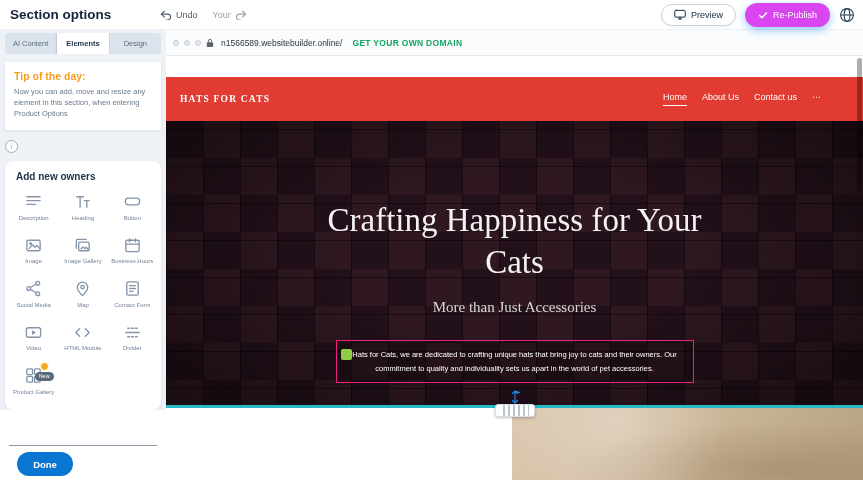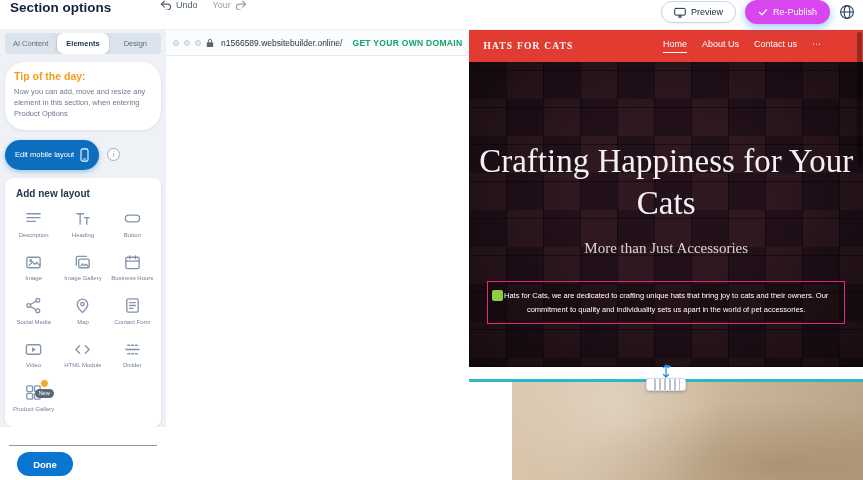--- a/index.html
+++ b/index.html
@@ -1,21 +1,21 @@
 <!DOCTYPE html>
 <html><head>
 <meta charset="utf-8">
 <style>
   * { margin:0; padding:0; box-sizing:border-box; }
   body { font-family:"Liberation Sans", sans-serif; background:#fff; }
   .app { position:relative; width:863px; height:480px; overflow:hidden; background:#fff; }
 
   
   .topbar { position:absolute; top:0; left:0; right:0; height:30px; background:#fff;
-            display:flex; align-items:flex-start; z-index:20; border-bottom:1px solid #eef2f6; }
+            display:flex; align-items:center; z-index:20; border-bottom:1px solid #eef2f6; }
   .tb-title { font-size:13.5px; font-weight:bold; color:#16233d; padding-left:10px; width:160px; }
   .undo-redo { display:flex; align-items:center; gap:5px; font-size:9px; }
   .ur-btn { display:flex; align-items:center; gap:4px; background:none; border:none; cursor:pointer; font-size:9px; }
   .ur-btn.undo { color:#4e5d6c; }
   .ur-btn.redo { color:#94a2b0; margin-left:10px; }
   .ur-btn svg { width:12px; height:10px; stroke:#4e5d6c; fill:none; stroke-width:1.4; stroke-linecap:round; stroke-linejoin:round; }
   .ur-btn.redo svg { stroke:#94a2b0; transform:scaleX(-1); }
   .tb-right { margin-left:auto; display:flex; align-items:center; gap:9px; padding-right:8px; }
   .preview-btn { display:flex; align-items:center; gap:5px; border:1px solid #c8d6e2; background:#fff;
                  border-radius:12px; height:22px; padding:0 12px; font-size:9px; color:#13283e; cursor:pointer;
@@ -25,24 +25,24 @@
                    height:24px; padding:0 13px; font-size:9px; color:#fff; cursor:pointer;
                    box-shadow:0 3px 8px rgba(12,133,233,.45); }
   .republish-btn svg { width:10px; height:10px; stroke:#fff; fill:none; stroke-width:1.8; stroke-linecap:round; stroke-linejoin:round; }
   .globe-btn { background:none; border:none; cursor:pointer; display:flex; }
   .globe-btn svg { width:16px; height:16px; stroke:#24415f; fill:none; stroke-width:1.2; }
 
   
   .sidebar { position:absolute; top:30px; left:0; width:166px; bottom:0; display:flex; flex-direction:column; background:#eef2f7; }
   .tabs { display:flex; margin:3px 5px 0 5px; background:#dbe3ec; border-radius:4px; overflow:hidden; }
   .tab { flex:1; padding:6px 2px; font-size:7.5px; color:#5d6d80; text-align:center; cursor:pointer;
-         border-right:1px solid #cbd5e0; background:#dbe3ec;border-radius:7px; }
+         border-right:1px solid #cbd5e0; background:#dbe3ec; }
   .tab:last-child { border-right:none; }
   .tab.active { background:#fff; color:#1d3146; font-weight:bold; box-shadow:0 1px 3px rgba(30,50,80,.15); }
-  .tip-card { background:#fff; border-radius:20px; margin:8px 5px 0 5px; padding:8px 9px 10px;
+  .tip-card { background:#fff; border-radius:0; margin:8px 5px 0 5px; padding:8px 9px 10px;
               box-shadow:0 1px 3px rgba(40,60,90,.10); }
   .tip-title { color:#f79c1d; font-weight:bold; font-size:10.5px; }
   .tip-body { font-size:7.5px; color:#6b7a8e; margin-top:5px; line-height:1.45; }
   .mobile-row { display:flex; align-items:center; gap:8px; margin:10px 5px 0 5px; }
   .mobile-btn { background:#0d6ebd; color:#fff; border:none; border-radius:16px; padding:8px 10px; font-size:7.5px;
                 display:flex; align-items:center; gap:6px; cursor:pointer; box-shadow:0 2px 5px rgba(13,110,189,.35); }
   .mobile-btn svg { width:9px; height:14px; stroke:#fff; fill:none; stroke-width:1.2; stroke-linecap:round; }
   .info-dot { width:13px; height:13px; border-radius:50%; border:1px solid #9fadbc; color:#9fadbc; font-size:8px;
               display:flex; align-items:center; justify-content:center; font-family:"Liberation Serif",serif;
               font-style:italic; cursor:pointer; background:#fff; }
@@ -57,31 +57,31 @@
   .badge-dot { position:absolute; top:-4px; right:-5px; width:9px; height:9px; background:#f6a723;
                border-radius:50%; border:1.5px solid #fff; }
   .badge-new { position:absolute; top:6px; right:-10px; background:#5b6878; color:#fff; font-size:5.5px;
                padding:1px 4px; border-radius:6px; line-height:1.3; }
   .sidebar-bottom { flex:1; background:#fff; display:flex; flex-direction:column; justify-content:flex-end; padding:0 4px 4px; }
   .divider-line { border-top:1px solid #8c99a8; margin:0 5px 6px; }
   .done-btn { background:#0b76d1; color:#fff; border:none; border-radius:14px; width:56px; height:24px;
               font-size:9.5px; font-weight:bold; cursor:pointer; margin-left:13px; }
 
   
-  .main { position:absolute; top:30px; left:166px; right:0; bottom:0; display:flex; flex-direction:row; }
+  .main { position:absolute; top:30px; left:166px; right:0; bottom:0; display:flex; flex-direction:column; }
   .browserbar { height:26px; background:#fbfcfd; border-bottom:1px solid #e9e9e9; display:flex; align-items:center;
                 padding:0 7px; gap:5px; }
   .b-dot { width:6px; height:6px; border-radius:50%; background:#e8eaed; border:1px solid #c9cdd2; }
   .lock-icon svg { width:8px; height:10px; display:block; }
   .url-text { font-size:8.5px; color:#2b3440; margin-left:2px; }
   .domain-link { font-size:8.5px; font-weight:bold; color:#12a564; letter-spacing:.3px; margin-left:5px;
                  text-decoration:none; cursor:pointer; }
 
   .canvas { position:relative; flex:1; overflow:hidden; background:#fff; }
-  .site-header { height:32px; background:#e23b31; display:flex; align-items:center; padding:0 14px; position:relative; }
+  .site-header { height:44px; background:#e23b31; display:flex; align-items:center; padding:0 14px; position:relative;margin-top:21px; }
   .site-logo { color:#fff; font-family:"Liberation Serif",serif; font-weight:bold; font-size:9.5px;
                letter-spacing:1.2px; cursor:pointer; }
   .site-nav { margin-left:auto; display:flex; align-items:center; gap:15px; padding-right:28px; }
   .nav-item { color:#fff; font-size:9px; cursor:pointer; padding-bottom:3px; border-bottom:1.5px solid transparent; }
   .nav-item.active { border-bottom-color:#fff; }
 
   .hero { height:305px; position:relative;
     background-color:#1a0b10;
     background-image:
       radial-gradient(ellipse at 50% 45%, rgba(0,0,0,0) 35%, rgba(0,0,0,.5) 100%),
@@ -172,32 +172,25 @@
       <div class="tab active">Elements</div>
       <div class="tab">Design</div>
     </div>
 
     <div class="tip-card">
       <div class="tip-title">Tip of the day:</div>
       <div class="tip-body">Now you can add, move and resize any element in this section, when entering Product Options</div>
     </div>
 
     <div class="mobile-row">
-      <button class="mobile-btn">
-        <span>Edit mobile layout</span>
-        <svg viewBox="0 0 10 16">
-            <rect x="1" y="1" width="8" height="14" rx="2"></rect>
-            <path d="M4 12.5h2"></path>
-          </svg>
-      </button>
       <div class="info-dot">i</div>
     </div>
 
     <div class="add-card">
-      <div class="add-title">Add new layout</div>
+      <div class="add-title">Add new owners</div>
       <div class="grid">
 
         <div class="cell">
           <span class="icon-wrap">
               <svg viewBox="0 0 20 20">
                 <path d="M3 5h14M3 9h14M3 13h9"></path>
               </svg>
             </span>
           <span class="cell-label">Description</span>
         </div>

